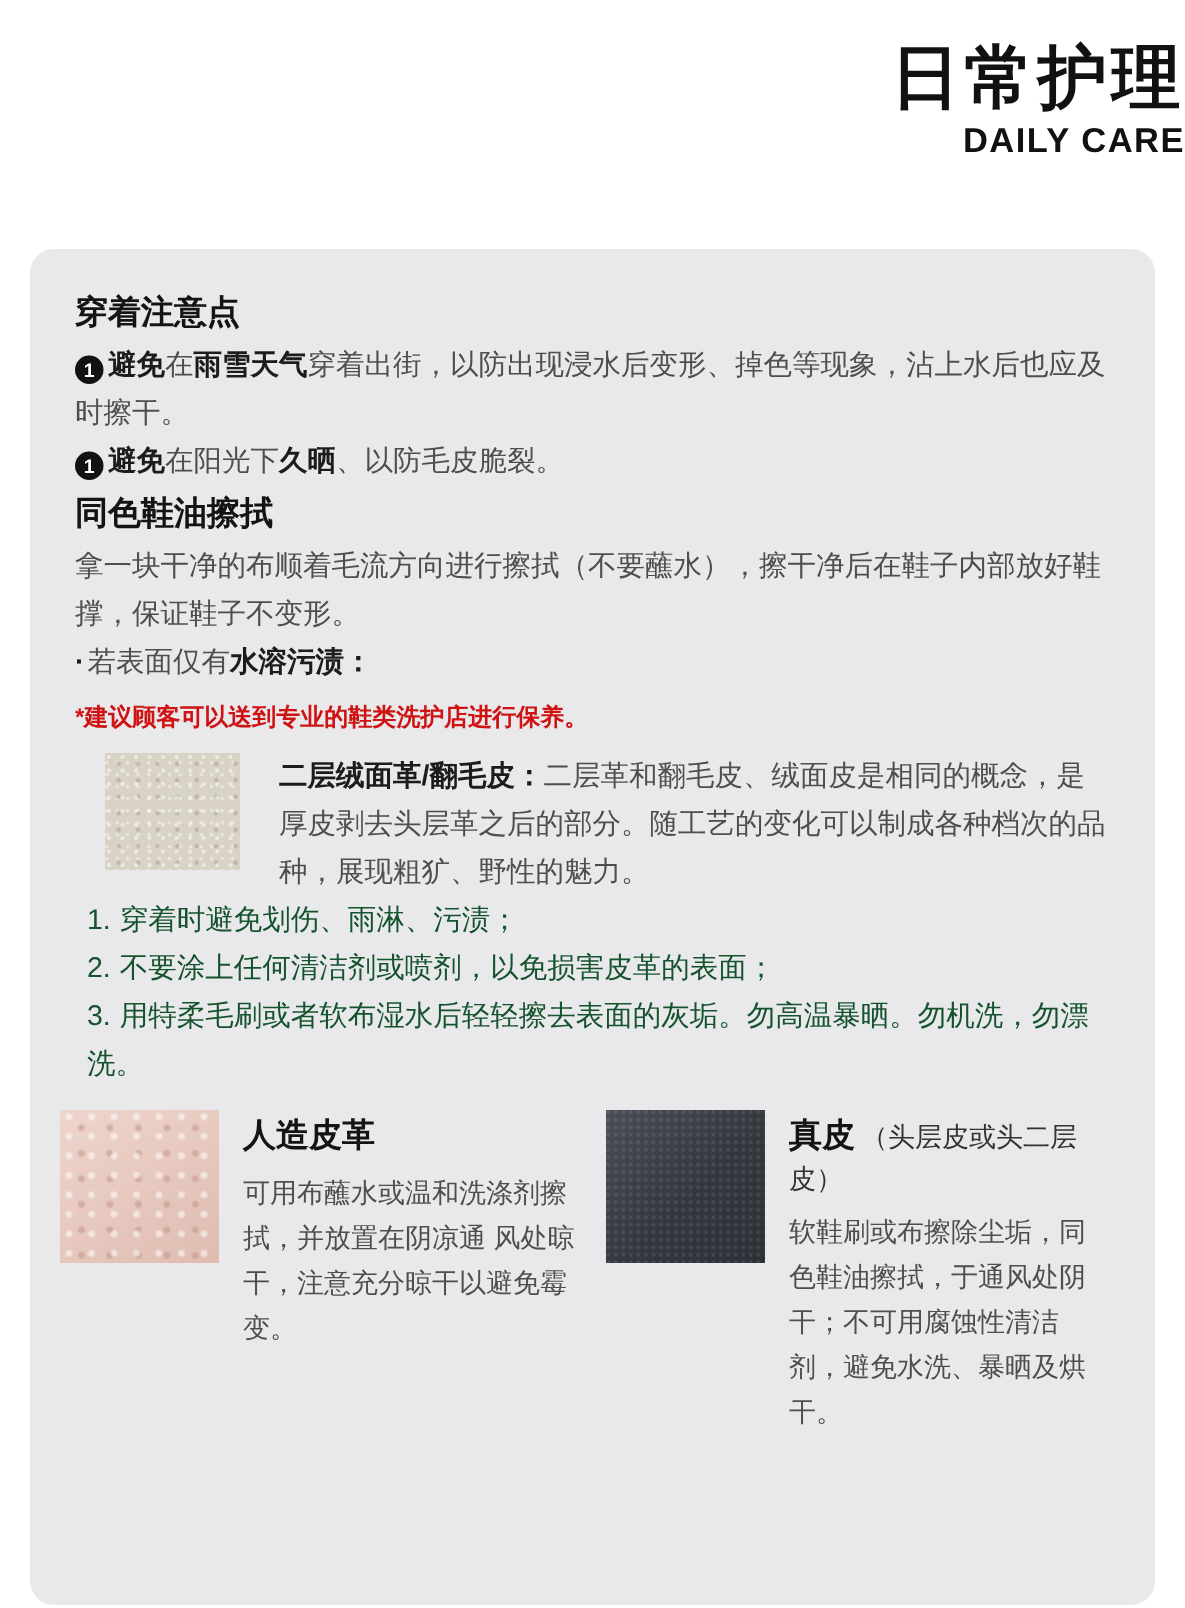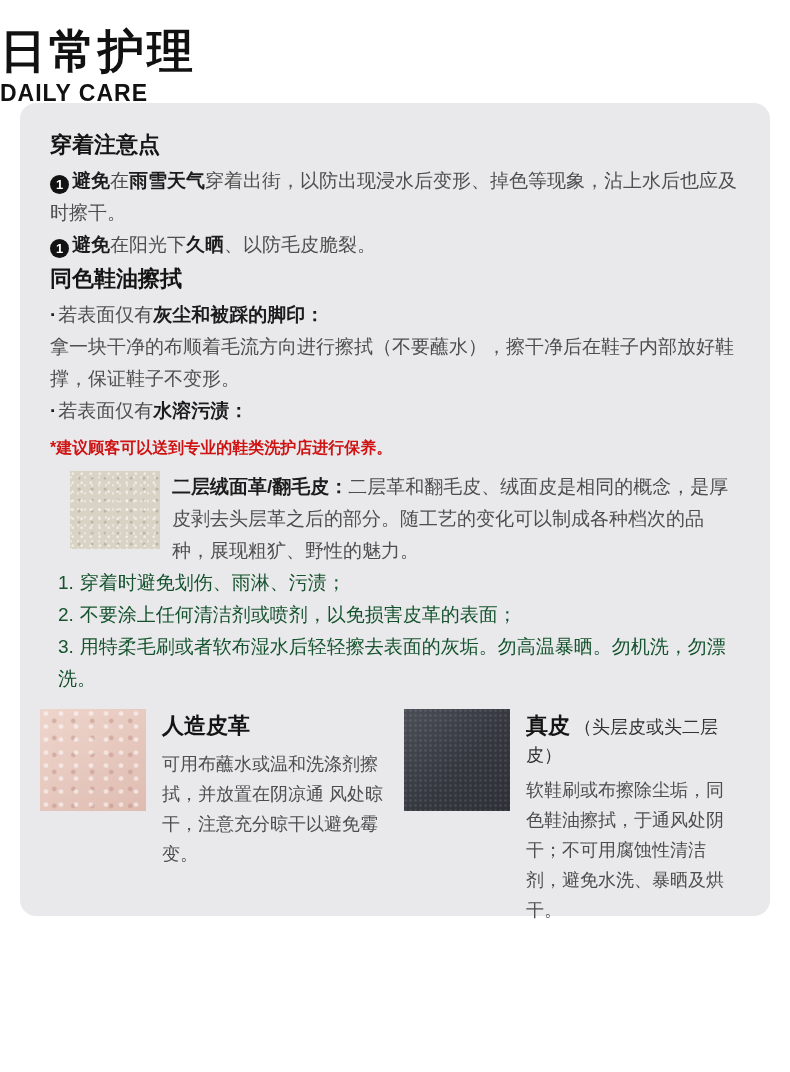--- a/index.html
+++ b/index.html
@@ -3,53 +3,53 @@
 <meta charset="utf-8">
 <style>
   * { box-sizing: border-box; margin: 0; padding: 0; }
   html, body {
     width: 790px; height: 1072px; overflow: hidden;
     background: #ffffff;
     font-family: "Liberation Sans", "DejaVu Sans", sans-serif;
     color: #4e4e4e;
   }
   
-  .hd { text-align: left; padding-top: 26px; height: 103px; }
+  .hd { text-align: right; padding-top: 26px; height: 166px; }
   .hd h1 {
     font-size: 46px; font-weight: 900; color: #111;
     letter-spacing: 3px; line-height: 1.1;
   }
   .hd .sub {
     font-size: 23px; font-weight: 800; color: #111;
     letter-spacing: 1px; margin-top: 3px;
   }
   
   .card {
     margin: 0 20px; background: #e9e9eb; border-radius: 16px;
-    padding: 28px 30px 20px 30px; height: 813px;
+    padding: 28px 30px 20px 30px; height: 904px;
   }
   h2.sec {
     font-size: 22px; font-weight: 800; color: #141414;
     line-height: 28px; margin-bottom: 6px;
   }
   h2.sec.mt { margin-top: 4px; }
   .line { font-size: 19px; line-height: 32px; color: #4e4e4e; }
   .line b, .suede-p b, .subhead { color: #1c1c1c; }
   .bnum {
     display: inline-block; width: 19px; height: 19px; border-radius: 50%;
     background: #121212; color: #fff; font-size: 13px; font-weight: 700;
     text-align: center; line-height: 19px; margin-right: 3px; vertical-align: -2px;
   }
   .dot { font-weight: 700; color: #1c1c1c; margin-right: 2px; }
   .rednote {
     font-size: 16px; font-weight: 800; color: #cf1212;
     line-height: 30px; margin: 6px 0 8px 0;
   }
   
-  .suede { display: flex; gap: 12px; margin: 6px 0 0 20px; }
+  .suede { display: flex; gap: 26px; margin: 6px 0 0 20px; }
   .suede-p { font-size: 19px; line-height: 32px; flex: 1; color: #4e4e4e; }
   .subhead { font-size: 20px; font-weight: 800; margin: 10px 0 4px 0; line-height: 26px; }
   .carelist { list-style: none; margin-left: 8px; }
   .carelist li { font-size: 19px; line-height: 32px; color: #14532d; }
   .carelist .num { margin-right: 6px; }
   
   .grid {
     display: grid; grid-template-columns: 352px 1fr;
     column-gap: 12px; row-gap: 20px; margin: 14px 0 0 -10px;
   }
@@ -94,21 +94,20 @@
 <main class="card">
 
   <h2 class="sec">穿着注意点</h2>
 
   <p class="line"><span class="bnum">1</span><span><b>避免</b><span>在</span><b>雨雪天气</b><span>穿着出街，以防出现浸水后变形、掉色等现象，沾上水后也应及时擦干。</span></span></p>
 
   <p class="line"><span class="bnum">1</span><span><b>避免</b><span>在阳光下</span><b>久晒</b><span>、以防毛皮脆裂。</span></span></p>
 
   <h2 class="sec mt">同色鞋油擦拭</h2>
 
-  <p class="line"><span class="dot">·</span><span><span>若表面仅有</span><b>灰尘和被踩的脚印：</b></span></p>
   <p class="line">拿一块干净的布顺着毛流方向进行擦拭（不要蘸水），擦干净后在鞋子内部放好鞋撑，保证鞋子不变形。</p>
 
   <p class="line"><span class="dot">·</span><span><span>若表面仅有</span><b>水溶污渍：</b></span></p>
 
   <p class="rednote">*建议顾客可以送到专业的鞋类洗护店进行保养。</p>
 
   <section class="suede">
     <div class="swatch sw-suede"></div>
     <p class="suede-p"><b>二层绒面革/翻毛皮：</b><span>二层革和翻毛皮、绒面皮是相同的概念，是厚皮剥去头层革之后的部分。随工艺的变化可以制成各种档次的品种，展现粗犷、野性的魅力。</span></p>
   </section>

